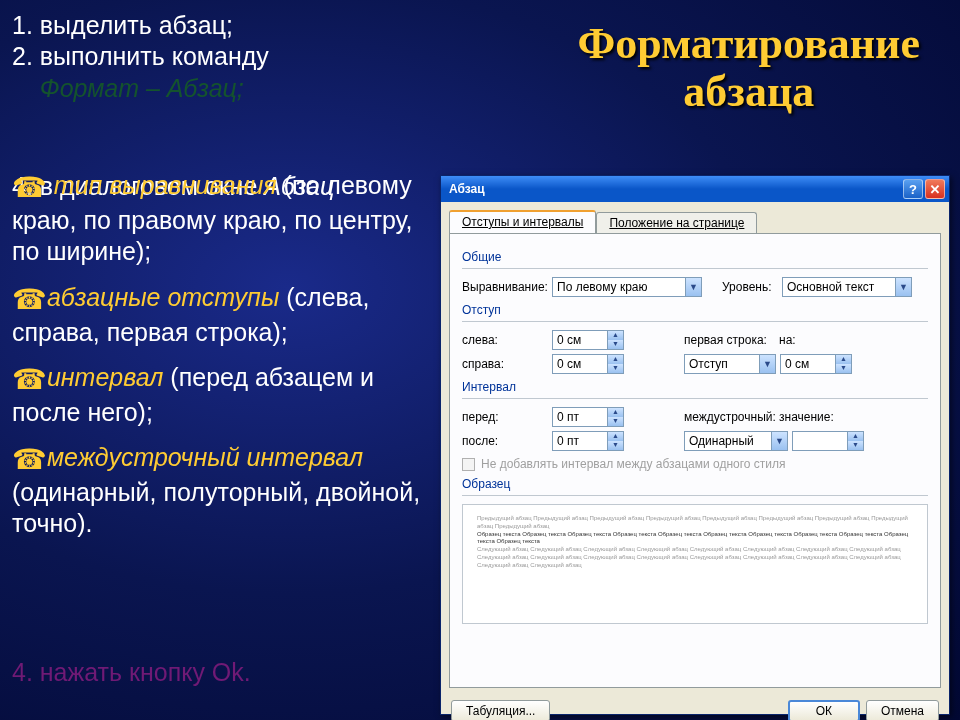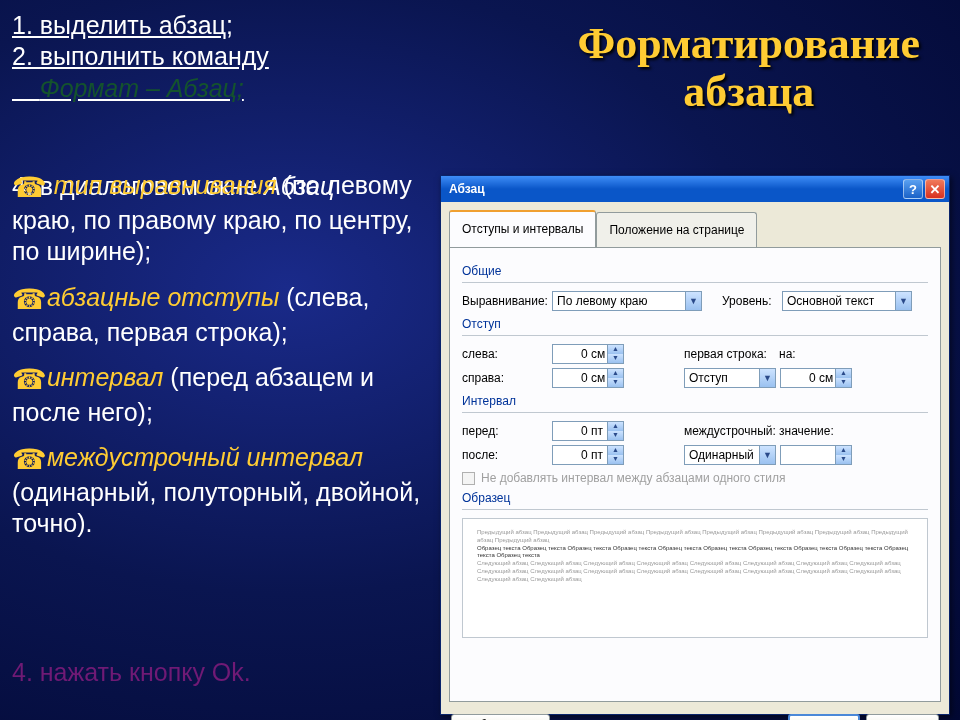--- a/index.html
+++ b/index.html
@@ -23,21 +23,20 @@
     line-height: 1.1;
   }
   .instructions {
     position: absolute;
     left: 12px;
     top: 10px;
     width: 430px;
     color: #fff;
     font-size: 25px;
     line-height: 1.25;
-    text-decoration: underline;
   }
   .instructions .cmd { color: #14532d; font-style: italic; }
   .bullets {
     position: absolute;
     left: 12px;
     top: 170px;
     width: 430px;
     color: #fff;
     font-size: 25px;
     line-height: 1.25;
@@ -83,24 +82,25 @@
 
   .tabbar {
     display: flex;
     padding: 8px 8px 0 8px;
     gap: 0;
   }
   .tab {
     background: #fcfcfe;
     border: 1px solid #919b9c;
     border-bottom: none;
-    padding: 10px 12px;
+    padding: 3px 12px;
     font-size: 12px;
     border-radius: 3px 3px 0 0;
     position: relative;
+    text-decoration: underline;
   }
   .tab.active { background: #fcfcfe; border-top: 2px solid #f0a030; z-index: 2; }
   .tab.inactive { background: #f0f0ea; margin-top: 2px; }
 
   .panel {
     margin: 0 8px 8px 8px;
     background: #fcfcfe;
     border: 1px solid #919b9c;
     padding: 10px 12px;
     height: 455px;
@@ -118,21 +118,21 @@
   .combo .arrow {
     width: 16px; height: 18px;
     background: linear-gradient(#cde3ff,#9ac1f0);
     border-left: 1px solid #7f9db9;
     display: flex; align-items: center; justify-content: center;
     font-size: 9px; color: #2a4a8a;
   }
   .spinner {
     display: inline-flex; align-items: center;
     background: #fff; border: 1px solid #7f9db9;
-    height: 20px; width: 72px; font-size: 12px; padding-left: 24px;
+    height: 20px; width: 72px; font-size: 12px;
   }
   .spinner .val { flex: 1; padding-left: 4px; }
   .spinner .btns { display: flex; flex-direction: column; }
   .spinner .sbtn {
     width: 16px; height: 9px;
     background: linear-gradient(#cde3ff,#9ac1f0);
     border-left: 1px solid #7f9db9;
     font-size: 7px; line-height: 7px; text-align: center; color: #2a4a8a;
   }
   .checkbox-row { display:flex; align-items:center; gap:6px; margin:6px 0 0 0; color:#a0a0a0; font-size:12px;}
@@ -300,21 +300,21 @@
     <div class="row2">
       <span class="lbl">после:</span>
       <div class="spinner">
           <span class="val">0 пт</span>
           <div class="btns">
             <div class="sbtn">▲</div>
             <div class="sbtn">▼</div>
           </div>
         </div>
       <span style="width:60px"></span>
-      <div class="combo" style="width:92px">
+      <div class="combo" style="width:104px">
           <span style="flex:1">Одинарный</span>
           <div class="arrow">▼</div>
         </div>
       <span style="width:4px"></span>
       <div class="spinner">
           <span class="val"></span>
           <div class="btns">
             <div class="sbtn">▲</div>
             <div class="sbtn">▼</div>
           </div>

